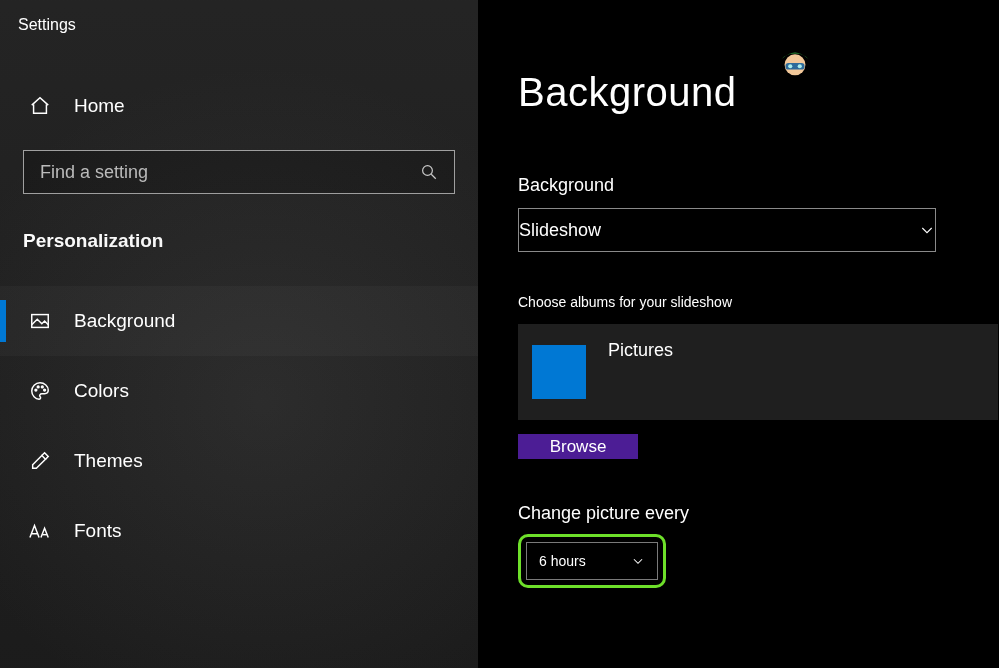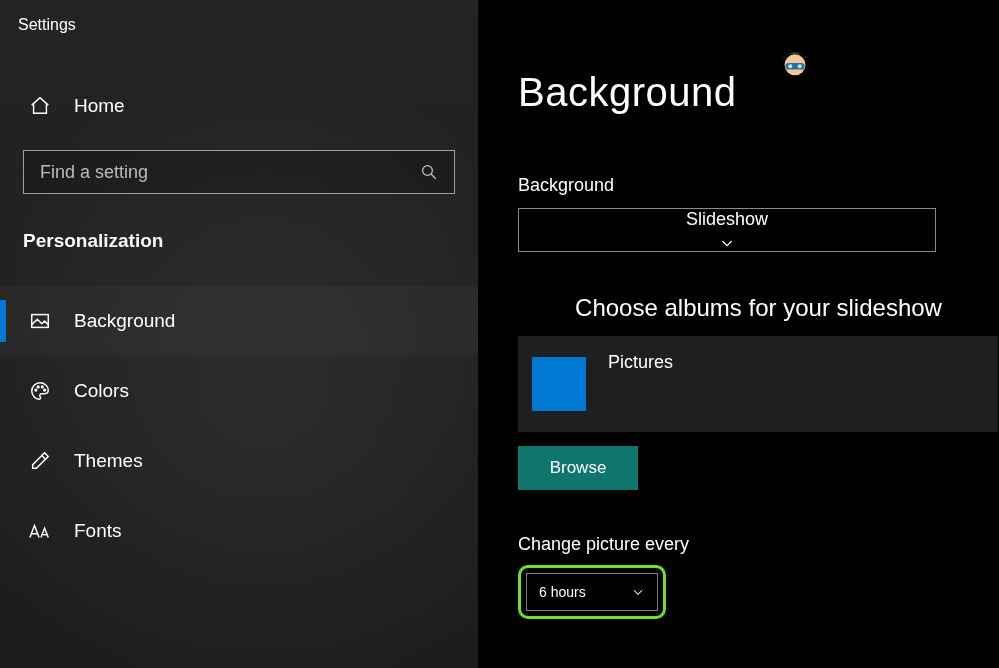--- a/index.html
+++ b/index.html
@@ -135,29 +135,27 @@
       margin-top: 12px;
       width: 418px;
       height: 44px;
       border: 1px solid #8a8a8a;
       background: rgba(0,0,0,0.4);
       display: flex;
       align-items: center;
       justify-content: space-between;
       padding: 0 0;
       cursor: pointer;
-      flex-direction: column;
     }
     .dropdown .value {
       font-size: 18px;
     }
     .sub-label {
-      font-size: 24px;
+      font-size: 14px;
       margin-top: 42px;
-      text-align: center;
     }
     .album-box {
       margin-top: 14px;
       width: 480px;
       height: 96px;
       background: #1f1f1f;
       display: flex;
       align-items: center;
       padding: 12px 14px;
       gap: 22px;
@@ -168,22 +166,22 @@
       background: #0078d4;
     }
     .album-name {
       font-size: 18px;
       align-self: flex-start;
       margin-top: 4px;
     }
     .browse-btn {
       margin-top: 14px;
       width: 120px;
-      height: 44px;
-      background: #0f766e;
+      height: 25px;
+      background: #4c1d95;
       border: none;
       color: #fff;
       font-size: 17px;
       cursor: pointer;
       display:flex;
       align-items:center;
       justify-content:center;
     }
     .interval-label {
       font-size: 18px;

